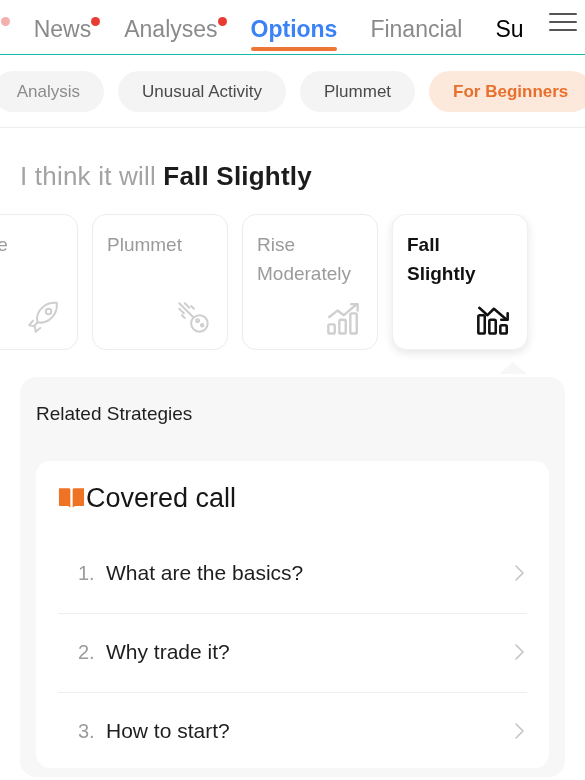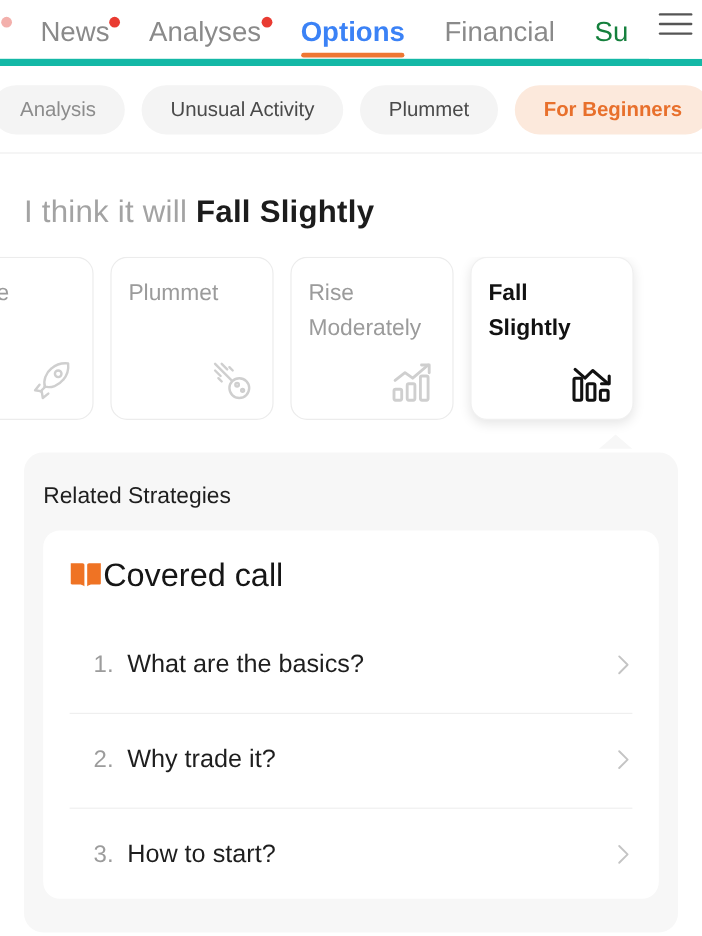--- a/index.html
+++ b/index.html
@@ -11,42 +11,42 @@
     overflow:hidden;
   }
 
   
   .topnav{
     position:relative;
     height:55px;
     background:#fff;
     display:flex;
     align-items:center;
-    border-bottom:6px solid #14b8a6;
+    border-bottom:1px solid #14b8a6;
     overflow:hidden;
   }
   .nav-scroll{
     display:flex;
     align-items:flex-end;
     height:55px;
     flex:1;
     overflow:hidden;
     white-space:nowrap;
   }
   .nav-item{
     position:relative;
     font-size:23px;
     color:#8a8a8a;
     padding:0 0 14px 0;
     margin-right:33px;
     line-height:1;
     flex:0 0 auto;
   }
   .nav-item.clipped-left{ margin-left:-30px; }
-  .nav-item.faded{ color:#15803d; }
+  .nav-item.faded{ color:#000000; }
   .nav-item.active{
     color:#3b82f6;
     font-weight:bold;
     margin-top:48px;
   }
   .nav-item.active::after{
     content:"";
     position:absolute;
     left:0; right:0; bottom:4px;
     height:4px;
@@ -189,21 +189,21 @@
     margin:3px 20px 0 20px;
     background:#f7f7f7;
     border-radius:16px;
     padding:26px 16px 16px 16px;
     height:400px;
   }
   .panel-title{
     font-size:19px;
     color:#1f1f1f;
     padding-left:0px;
-    margin-bottom:17px;
+    margin-bottom:36px;
   }
   .inner-card{
     background:#ffffff;
     border-radius:14px;
     padding:24px 22px 10px 22px;
     height:307px;
   }
   .strategy-head{
     display:flex;
     align-items:center;

